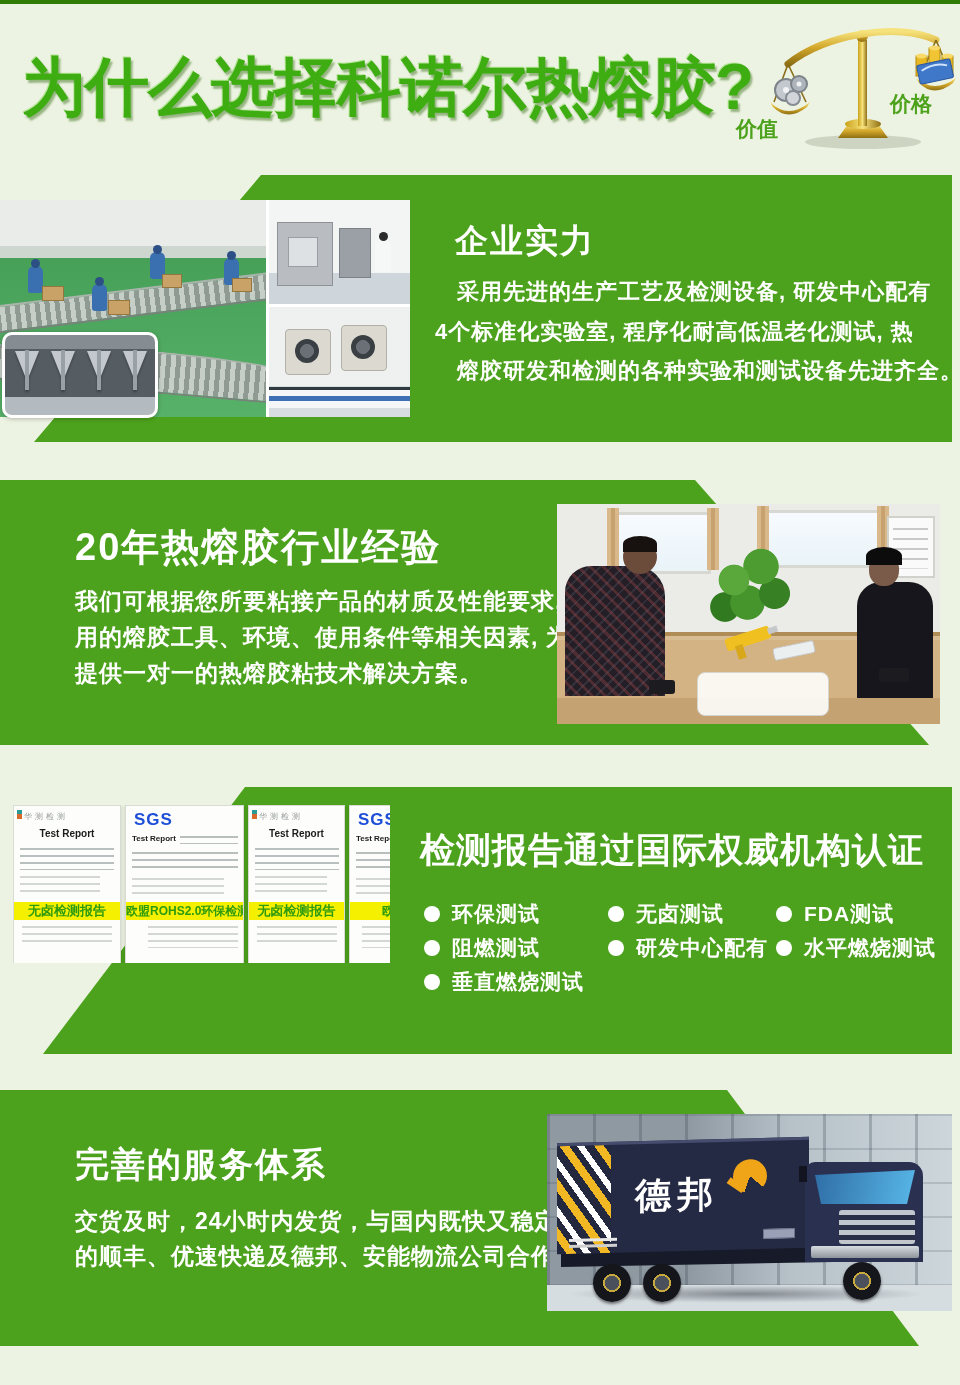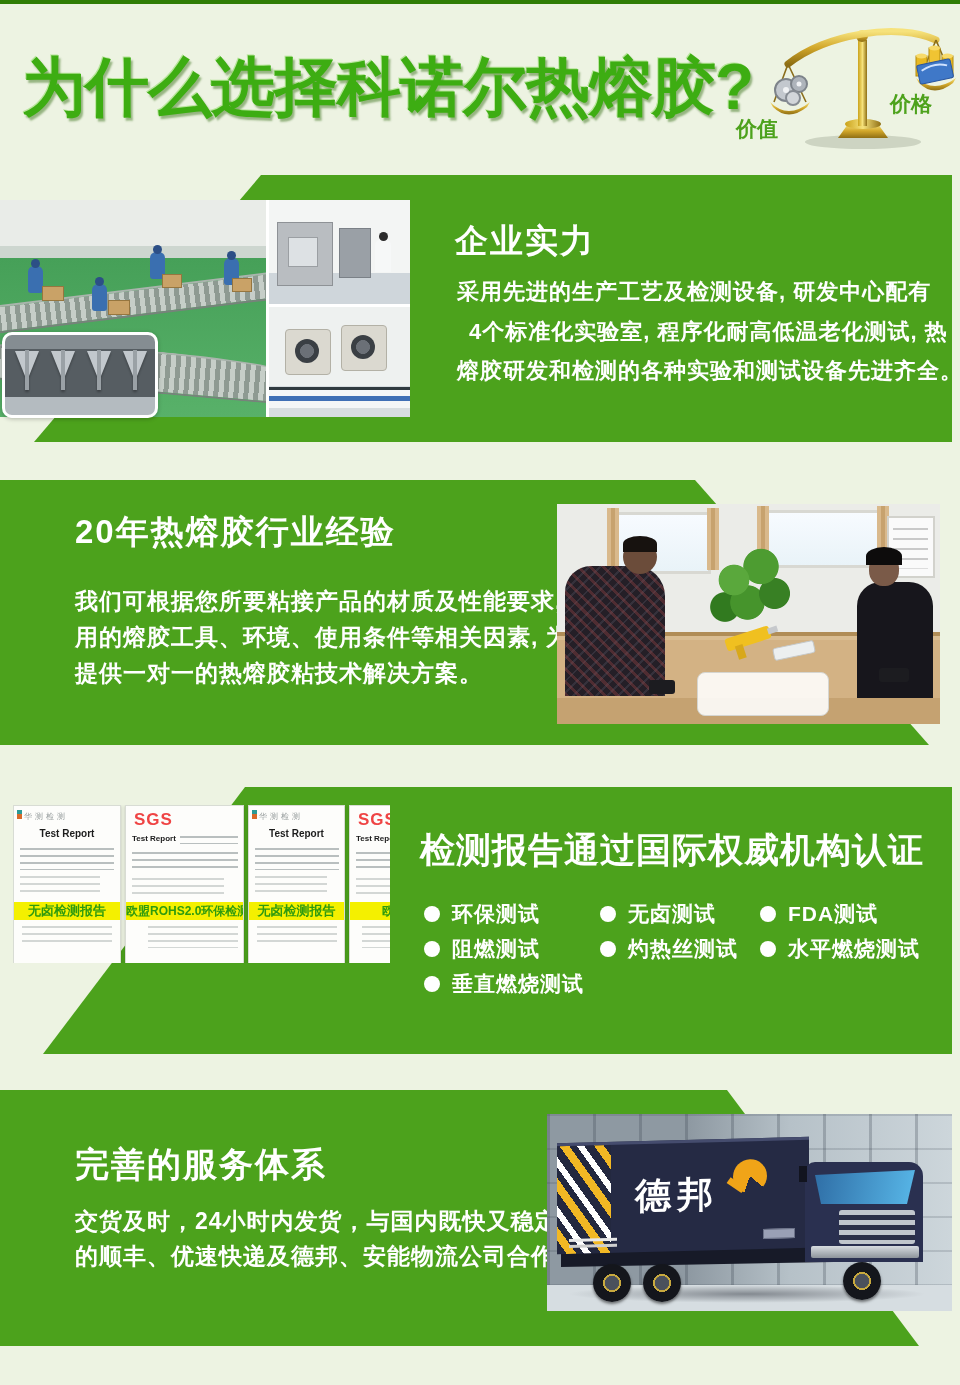--- a/index.html
+++ b/index.html
@@ -21,31 +21,31 @@
   .panel{left:0;width:952px;background:#4CA21C;}
   .panel1{top:175px;height:267px;clip-path:polygon(261px 0,960px 0,960px 267px,34px 267px);}
   .panel2{top:480px;height:265px;clip-path:polygon(0 0,695px 0,929px 265px,0 265px);}
   .panel3{top:787px;height:267px;clip-path:polygon(245px 0,960px 0,960px 267px,43px 267px);}
   .panel4{top:1090px;height:256px;clip-path:polygon(0 0,727px 0,919px 256px,0 256px);}
   .p-title{position:absolute;margin:0;color:#fff;font-weight:bold;white-space:nowrap;}
   .p-line{position:absolute;margin:0;color:#fff;font-weight:bold;white-space:nowrap;letter-spacing:1px;}
 
   .panel1 .p-title{left:455px;top:44px;font-size:33px;letter-spacing:2px;}
   .panel1 .l0{left:457px;top:102px;font-size:22px;}
-  .panel1 .l1{left:469px;top:142px;font-size:22px;}
+  .panel1 .l1{left:435px;top:142px;font-size:22px;}
   .panel1 .l2{left:457px;top:181px;font-size:22px;}
 
-  .panel2 .p-title{left:75px;top:30px;font-size:33px;letter-spacing:2px;}
+  .panel2 .p-title{left:75px;top:42px;font-size:38px;letter-spacing:2px;}
   .panel2 .l0{left:75px;top:106px;font-size:23px;}
   .panel2 .l1{left:75px;top:142px;font-size:23px;}
   .panel2 .l2{left:75px;top:178px;font-size:23px;}
 
   .panel3 .p-title{left:420px;top:40px;font-size:35px;letter-spacing:1px;}
   .bullets{position:absolute;left:424px;top:114px;width:520px;display:grid;
-    grid-template-columns:176px 160px 1fr;row-gap:9px;}
+    grid-template-columns:176px 160px 1fr;row-gap:9px;gap:8px;}
   .bullet{display:flex;align-items:center;gap:12px;height:26px;}
   .dot{width:16px;height:16px;border-radius:50%;background:#fff;flex:0 0 16px;}
   .bullet span.bl{color:#fff;font-size:21px;font-weight:bold;letter-spacing:1px;white-space:nowrap;}
 
   .panel4 .p-title{left:75px;top:52px;font-size:34px;letter-spacing:2px;}
   .panel4 .l0{left:75px;top:116px;font-size:23px;}
   .panel4 .l1{left:75px;top:151px;font-size:23px;}
   .panel4 .l2{left:75px;top:186px;font-size:23px;}
 
   
@@ -105,21 +105,21 @@
   .gun-w{position:absolute;left:216px;top:140px;width:40px;height:11px;border-radius:3px;background:#eceff0;transform:rotate(-12deg);border:1px solid #c4c8ca;}
   .bag{position:absolute;left:140px;top:168px;width:130px;height:42px;border-radius:8px;background:rgba(255,255,255,.88);border:1px solid #d5d5d0;}
   .phone{position:absolute;width:26px;height:14px;border-radius:3px;background:#1c1c20;}
 
   
   .certs{left:13px;top:805px;width:377px;height:158px;display:flex;gap:4px;overflow:hidden;}
   .cert{position:relative;height:220px;background:#fdfdfb;border:1px solid #d8dcd4;box-sizing:border-box;flex:0 0 auto;box-shadow:0 1px 3px rgba(0,0,0,.2);}
   .c-agency-hc{position:absolute;left:10px;top:5px;font-size:8px;letter-spacing:3px;color:#9aa0a0;}
   .hc-mark{position:absolute;left:3px;top:4px;width:5px;height:9px;background:#d8692a;}
   .hc-mark:after{content:"";position:absolute;left:0;top:0;width:5px;height:4px;background:#2a9a96;}
-  .c-agency-sgs{position:absolute;left:8px;top:4px;font-size:17px;font-weight:bold;color:#ef4444;letter-spacing:1px;}
+  .c-agency-sgs{position:absolute;left:8px;top:4px;font-size:17px;font-weight:bold;color:#1d4ed8;letter-spacing:1px;}
   .c-heading{position:absolute;width:100%;text-align:center;font-size:10px;font-weight:bold;color:#1c1c1c;}
   .cert.hc .c-heading{top:22px;}
   .cert.sgs .c-heading{top:28px;text-align:left;padding-left:6px;width:auto;font-size:8px;}
   .tl{position:absolute;background:repeating-linear-gradient(#b9bfbf 0 2px,transparent 2px 7px);}
   .tl.lite{background:repeating-linear-gradient(#d3d7d5 0 2px,transparent 2px 7px);}
   .c-band{position:absolute;left:0;top:96px;width:100%;height:18px;background:#F4F000;
     color:#2F9B0E;font-weight:bold;text-align:center;line-height:18px;white-space:nowrap;overflow:hidden;}
   .cert.hc .c-band{font-size:13px;}
   .cert.sgs .c-band{font-size:12px;}
   .c-sign{position:absolute;height:8px;border-bottom:1px solid #777;transform:rotate(-4deg);}
@@ -298,21 +298,21 @@
       <div class="bullet">
           <span class="dot"></span>
           <span class="bl">FDA测试</span>
         </div>
       <div class="bullet">
           <span class="dot"></span>
           <span class="bl">阻燃测试</span>
         </div>
       <div class="bullet">
           <span class="dot"></span>
-          <span class="bl">灼热丝测试</span>
+          <span class="bl">研发中心配有</span>
         </div>
       <div class="bullet">
           <span class="dot"></span>
           <span class="bl">水平燃烧测试</span>
         </div>
       <div class="bullet">
           <span class="dot"></span>
           <span class="bl">垂直燃烧测试</span>
         </div>
     </div>

